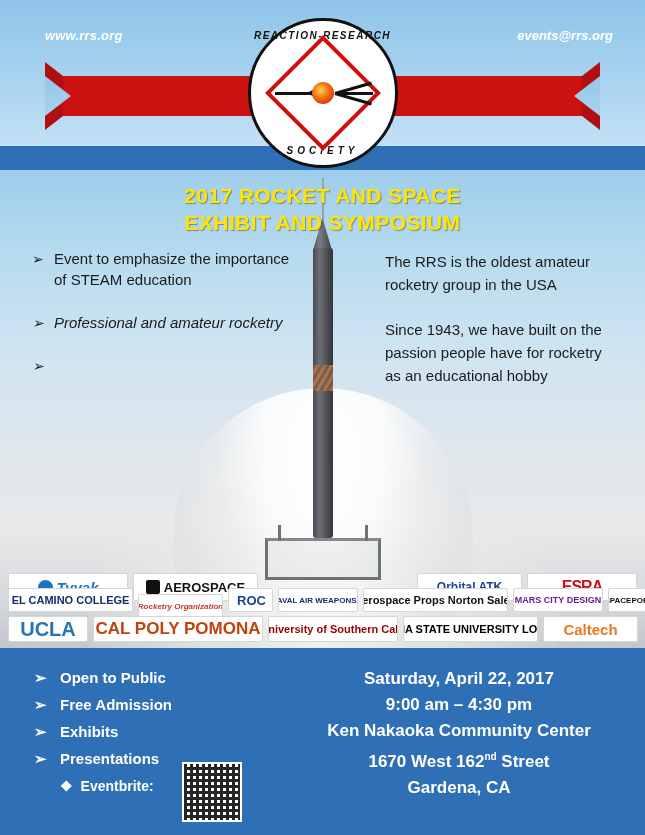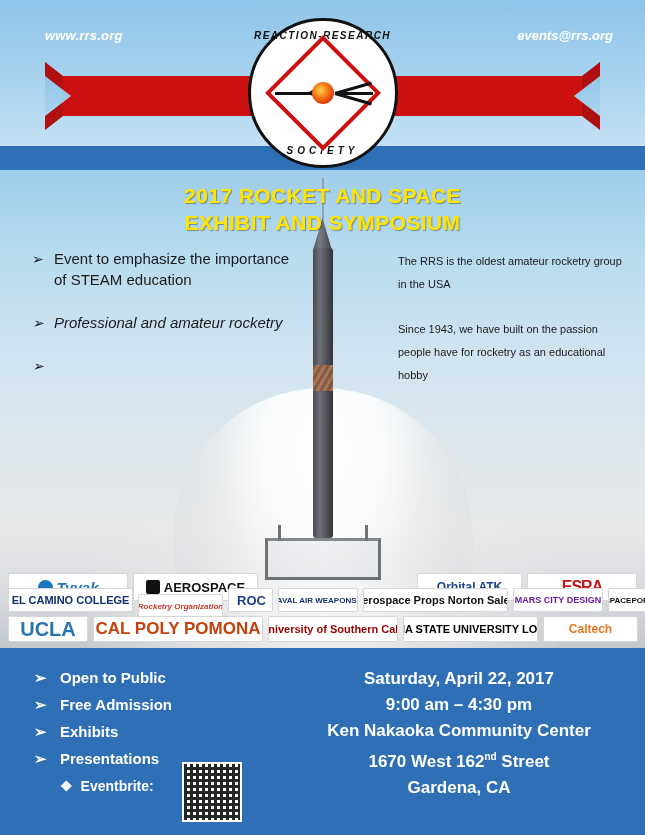--- a/index.html
+++ b/index.html
@@ -261,23 +261,22 @@
     font-size: 14px;
     color: #1b1b1b;
   }
   .bullet.italic { font-style: italic; }
 
   .col-right {
     position: absolute;
     left: 385px; top: 250px;
     width: 225px;
     color: #1b1b1b;
-    font-size: 11px;
+    font-size: 15px;
     line-height: 23px;
-    margin-left: 13px;
   }
   .col-right p { margin: 0 0 22px 0; }
 
   
   .sponsors {
     position: absolute;
     left: 0; top: 548px;
     width: 645px; height: 100px;
   }
   .srow {
@@ -316,21 +315,21 @@
   .chip.rocketry { color: #c0392b; font-size: 8px; font-style: italic; margin-top: 12px; }
   .chip.roc { color: #1b3f8f; font-size: 13px; padding-left: 7px; }
   .chip.nawc { color: #14306e; font-size: 8px; }
   .chip.nsaero { color: #111; font-size: 11px; }
   .chip.marscity { color: #6a1b9a; font-size: 9px; }
   .chip.spaceport { color: #111; font-size: 8px; }
   .chip.ucla { color: #2774ae; font-size: 20px; }
   .chip.calpoly { color: #c2410c; font-size: 17px; }
   .chip.usc { color: #990000; font-size: 11px; }
   .chip.csulb { color: #000000; font-size: 11px; }
-  .chip.caltech { color: #e87722; font-size: 12px; }
+  .chip.caltech { color: #e87722; font-size: 15px; }
 
   .chip .dot {
     display: inline-block;
     width: 15px; height: 15px;
     border-radius: 50%;
     background: #1b74c0;
     margin-right: 4px;
   }
   .chip .sq {
     display: inline-block;

